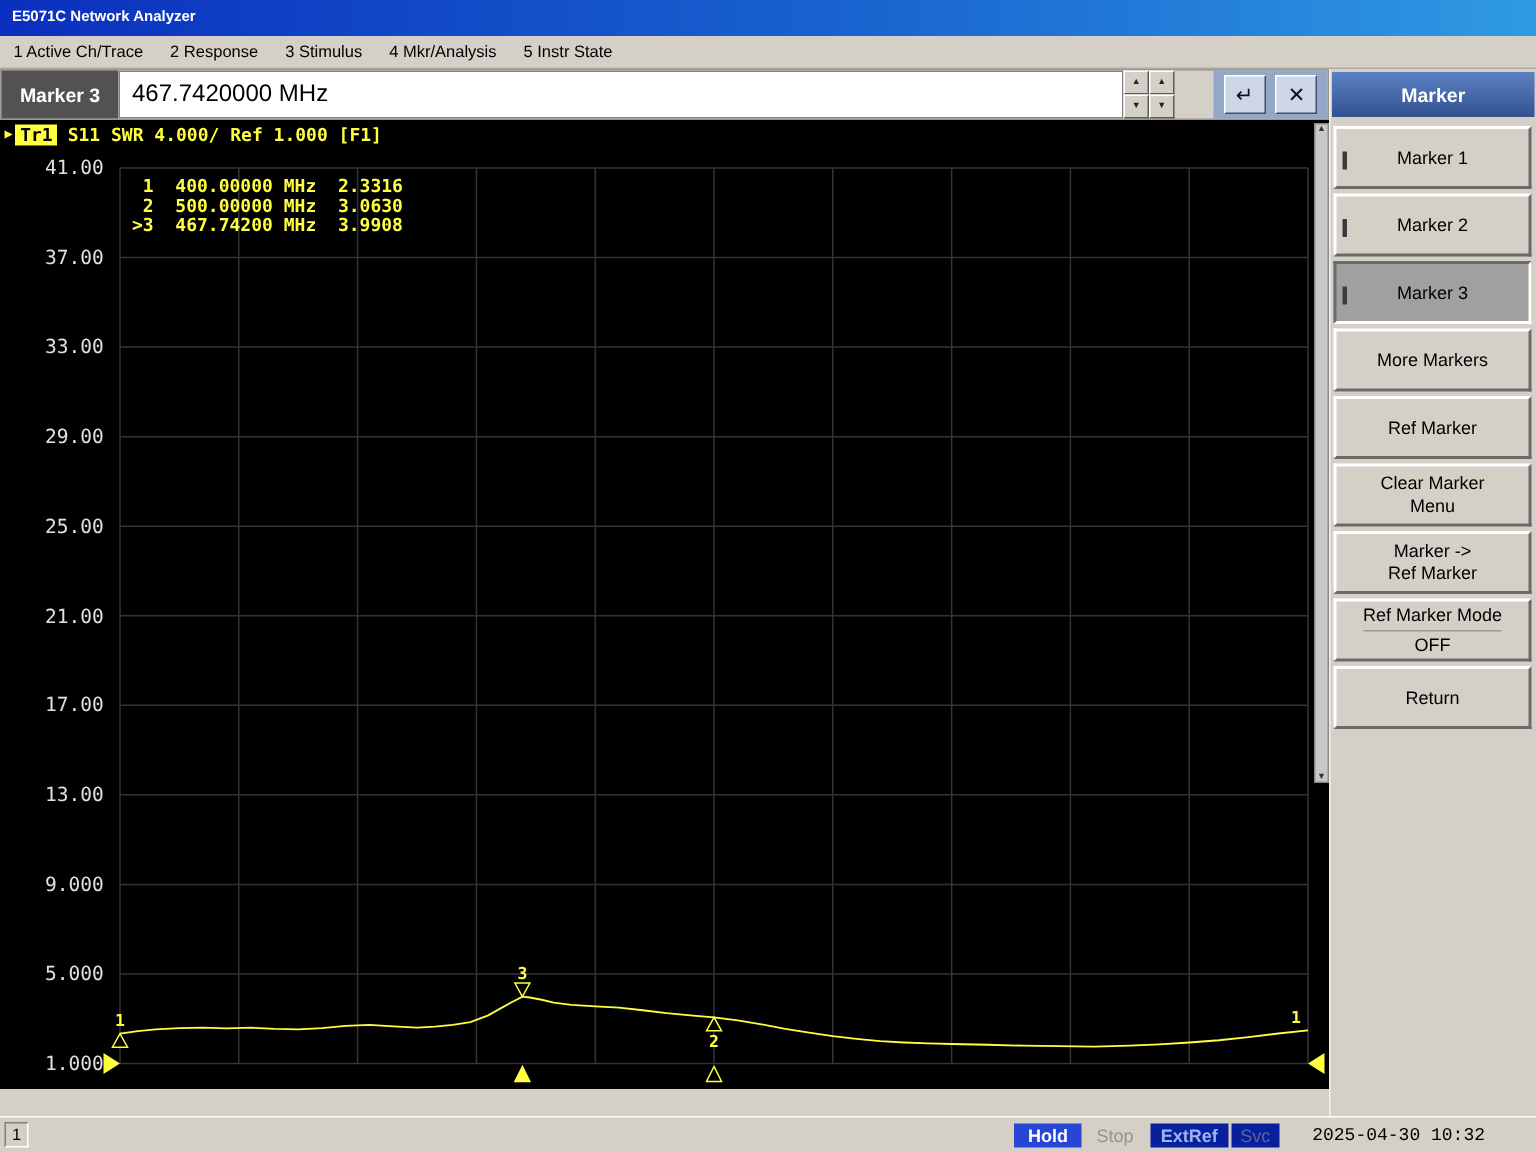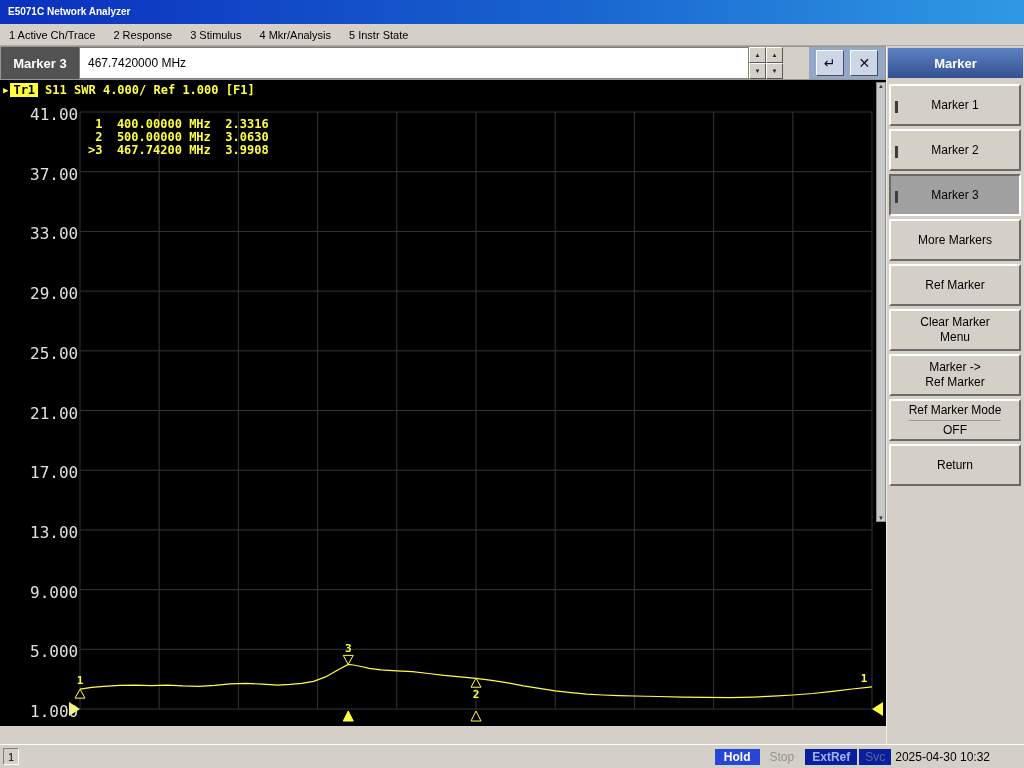--- a/index.html
+++ b/index.html
@@ -13,39 +13,39 @@
     font-size:11px;color:#000;display:flex;align-items:center;border-bottom:1px solid #aeaaa2;box-sizing:border-box;}
   .menu-items{display:flex;justify-content:center;}
   .menu-item{padding:0 9px;white-space:nowrap;}
   .menu-resize{margin-left:auto;padding:0 10px;margin-top:32px;}
 
   
   .entrybar{position:absolute;left:0;top:46px;width:886px;height:34px;background:#d4d0c8;
     display:flex;align-items:stretch;box-sizing:border-box;border:1px solid #9a968e;}
   .entry-label{width:78px;background:#525252;color:#fff;font-weight:bold;font-size:13px;
     display:flex;align-items:center;justify-content:center;}
-  .entry-value{flex:1;background:#fff;color:#000;font-size:12px;display:flex;align-items:center;
+  .entry-value{flex:1;background:#fff;color:#000;font-size:16px;display:flex;align-items:center;
     padding-left:8px;border:1px solid #808080;box-sizing:border-box;white-space:nowrap;overflow:hidden;}
   .spin-col{width:17px;display:flex;flex-direction:column;}
   .spin-btn{flex:1;background:#d4d0c8;border:1px solid;border-color:#ffffff #5a5a5a #5a5a5a #ffffff;
     font-size:6px;display:flex;align-items:center;justify-content:center;color:#222;box-sizing:border-box;cursor:default;}
   .entry-gap{width:26px;}
   .entry-actions{width:76px;background:#93a7c7;display:flex;align-items:center;justify-content:space-evenly;}
   .entry-act-btn{width:28px;height:26px;background:#ccd6e6;border:1px solid;border-color:#ffffff #44506a #44506a #ffffff;
     display:flex;align-items:center;justify-content:center;font-size:14px;color:#101020;box-sizing:border-box;cursor:default;}
 
   
   .graph{position:absolute;left:0;top:80px;width:886px;height:646px;background:#000;}
   .graph-svg{position:absolute;left:0;top:0;}
   .trace-header{position:absolute;left:3px;top:3px;display:flex;align-items:center;
     font-family:"DejaVu Sans Mono",monospace;font-size:12px;font-weight:bold;}
   .trace-arrow{color:#ffff40;font-size:9px;margin-right:2px;}
   .trace-chip{background:#ffff40;color:#000;padding:0 3px;}
   .trace-info{color:#ffff40;margin-left:7px;white-space:pre;}
-  .ytick{position:absolute;left:30px;color:#e0e0e0;font-family:"DejaVu Sans Mono",monospace;font-size:16px;}
+  .ytick{position:absolute;left:30px;color:#e0e0e0;font-family:"DejaVu Sans Mono",monospace;font-size:13px;}
   .marker-table{position:absolute;left:88px;top:38px;font-family:"DejaVu Sans Mono",monospace;
     font-size:12px;font-weight:bold;color:#ffff40;line-height:13px;white-space:pre;}
   .scrollbar{position:absolute;left:876px;top:2px;width:10px;height:440px;background:#c8c8c8;
     border:1px solid #8a8a8a;box-sizing:border-box;display:flex;flex-direction:column;
     justify-content:space-between;align-items:center;font-size:6px;color:#333;cursor:default;}
 
   
   .softkeys{position:absolute;left:886px;top:46px;width:138px;height:698px;background:#d4d0c8;
     border-left:1px solid #f2f0ea;box-sizing:border-box;}
   .sk-header{height:30px;margin:2px 1px 6px 1px;background:linear-gradient(180deg,#5c82c4,#33518f);
@@ -62,21 +62,21 @@
   
   .statusbar{position:absolute;left:0;top:744px;width:1024px;height:24px;background:#d4d0c8;
     border-top:1px solid #fff;display:flex;align-items:center;font-size:12px;box-sizing:border-box;}
   .sb-ch{width:16px;height:17px;border:1px solid;border-color:#808080 #ffffff #ffffff #808080;
     text-align:center;line-height:16px;margin-left:3px;font-size:11px;box-sizing:border-box;}
   .sb-spacer{flex:1;}
   .sb-hold{background:#2746d6;color:#fff;font-weight:bold;padding:1px 9px;margin:0 3px;}
   .sb-stop{color:#8f948f;padding:0 7px;}
   .sb-extref{background:#0a1f9e;color:#9db4f0;font-weight:bold;padding:1px 7px;margin-left:4px;}
   .sb-svc{background:#0a1f9e;color:#56679c;padding:1px 6px;margin-left:2px;}
-  .sb-date{color:#000;margin-left:4px;margin-right:34px;white-space:nowrap;}
+  .sb-date{color:#000;margin-left:22px;margin-right:34px;white-space:nowrap;font-family:Liberation Mono, monospace;}
 </style>
 </head>
 <body>
 
 <div class="titlebar">
   <span>E5071C Network Analyzer</span>
 </div>
 
 <div class="menubar">
   <div class="menu-items">

